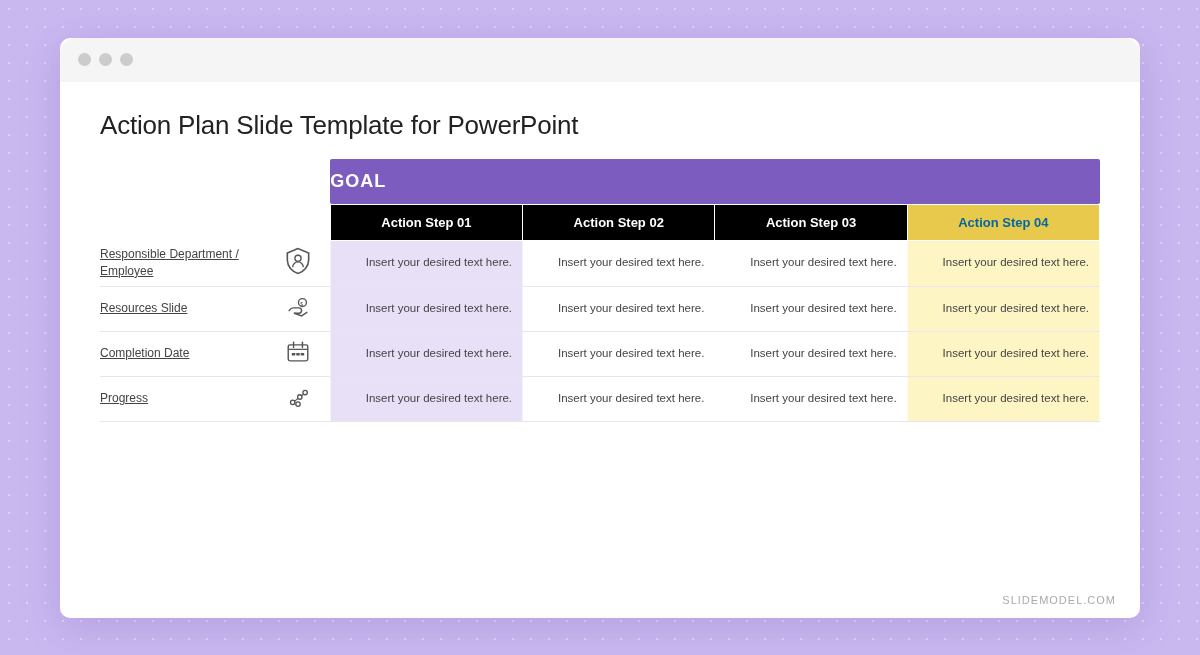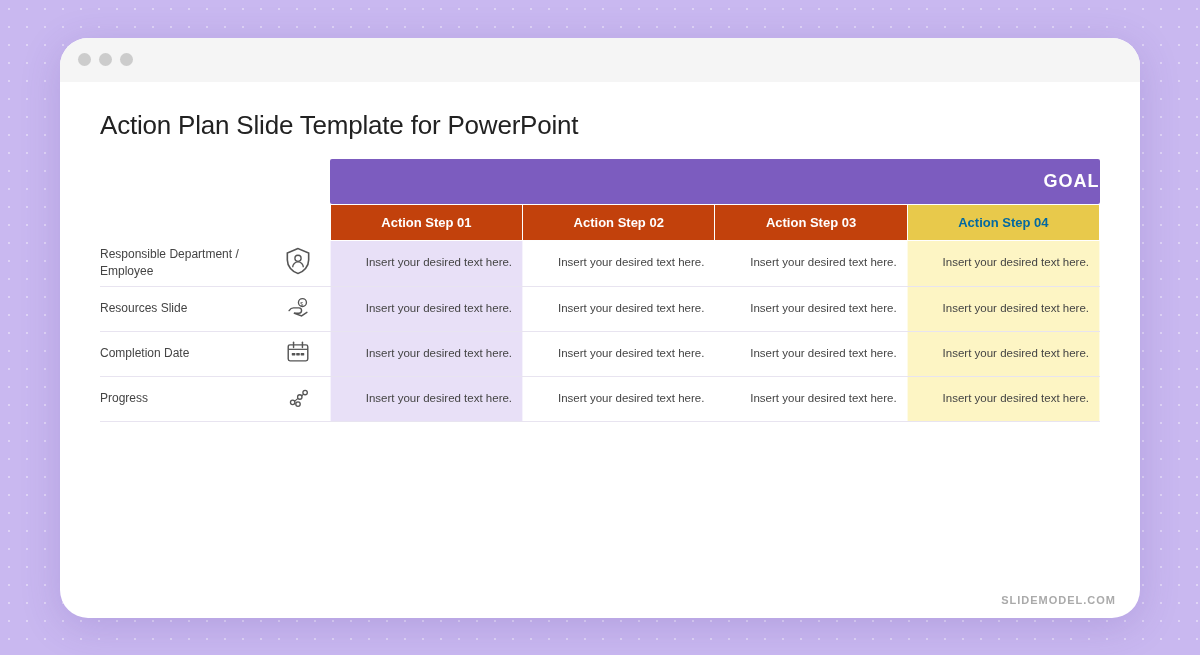--- a/index.html
+++ b/index.html
@@ -19,21 +19,21 @@
       content: '';
       position: absolute;
       top: 0; left: 0; right: 0; bottom: 0;
       background-image: radial-gradient(circle, rgba(255,255,255,0.4) 1px, transparent 1px);
       background-size: 18px 18px;
       pointer-events: none;
     }
 
     .browser-window {
       background: #fff;
-      border-radius: 28px;
+      border-radius: 10px;
       width: 1080px;
       height: 580px;
       box-shadow: 0 8px 40px rgba(80,50,150,0.18);
       position: relative;
       padding: 0;
       overflow: hidden;
       display: flex;
       flex-direction: column;
     }
 
@@ -90,45 +90,46 @@
     col.step2     { width: 162px; }
     col.step3     { width: 162px; }
     col.step4     { width: 162px; }
 
     
     .goal-cell {
       background: #7c5cbf;
       color: #fff;
       font-weight: 700;
       font-size: 18px;
-      text-align: right;
+      text-align: left;
       padding: 12px 0;
       letter-spacing: 1px;
       border-radius: 2px;
     }
 
     
     .step-header {
       font-weight: 700;
       font-size: 13px;
       text-align: center;
       padding: 10px 6px;
       color: #fff;
       border: 1px solid #fff;
     }
-    .step-header.purple { background: #c2410c; }
+    .step-header.purple { background: #000000; }
     .step-header.yellow { background: #e8c94b; color: #0369a1; }
 
     
     td.label-cell {
       font-size: 12px;
       color: #444;
       vertical-align: middle;
       padding: 6px 4px 6px 0;
       line-height: 1.4;
+      text-decoration: underline;
     }
     td.icon-cell {
       text-align: center;
       vertical-align: middle;
       padding: 4px;
     }
     td.data-cell {
       font-size: 11.5px;
       text-align: right;
       vertical-align: middle;
@@ -151,21 +152,21 @@
       height: 32px;
     }
 
     .watermark {
       position: absolute;
       bottom: 12px;
       right: 24px;
       font-size: 11px;
       color: #aaa;
       letter-spacing: 1px;
-      font-weight: 700;
+      font-weight: 400;
     }
   </style>
 </head>
 <body>
 
 <div class="browser-window">
   <div class="browser-bar">
     <div class="dot"></div>
     <div class="dot"></div>
     <div class="dot"></div>

